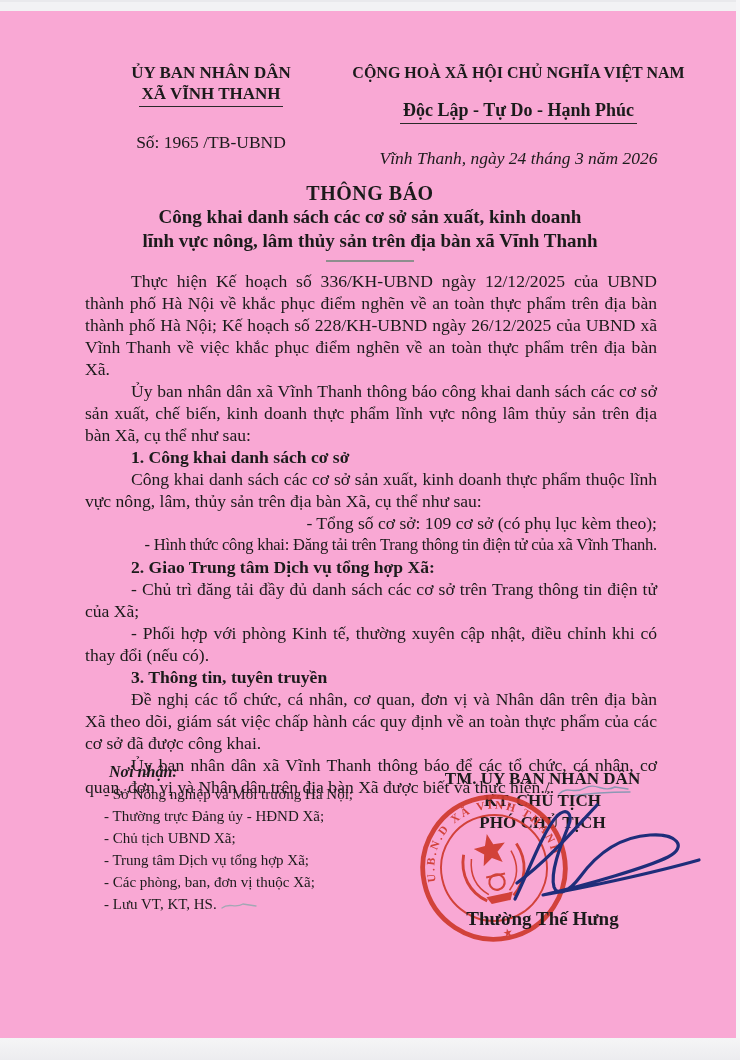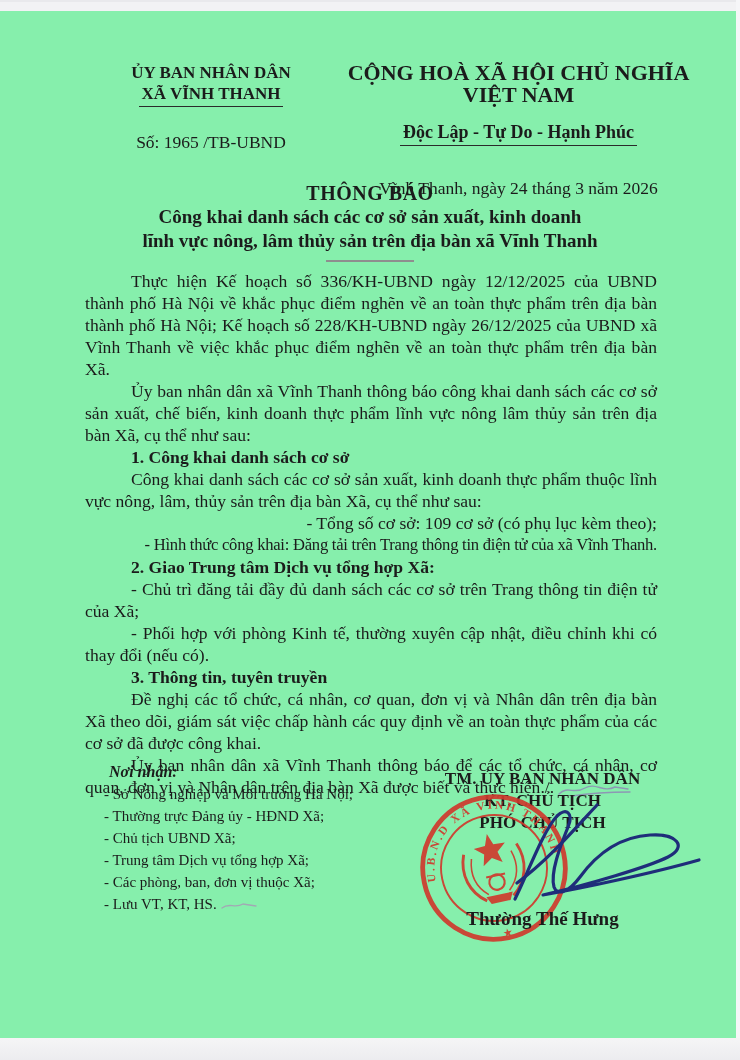--- a/index.html
+++ b/index.html
@@ -1,38 +1,38 @@
 <!DOCTYPE html>
 <html><head>
 <meta charset="utf-8">
 <style>
   html,body { margin:0; padding:0; background:#fff; }
   .page {
     position:relative; width:740px; height:1060px; overflow:hidden;
-    background:#86efac; color:#1b1b1b;
+    background:#f9a8d4; color:#1b1b1b;
     font-family:"Liberation Serif","DejaVu Serif",serif;
   }
   .top-strip { position:absolute; top:0; left:0; right:0; height:9px;
     background:#f2f2f4; border-top:2px solid #e9e9ec; }
   .bottom-strip { position:absolute; bottom:0; left:0; right:0; height:22px;
     background:linear-gradient(#f5f5f6,#ececef); }
   .right-edge { position:absolute; top:0; right:0; bottom:0; width:4px; background:#f6f6f8; }
 
   
   .header { position:absolute; top:62px; left:85px; right:50px; display:flex; }
   .h-left { width:252px; text-align:center; }
   .h-right { flex:1; text-align:center; padding-left:10px; }
   .org1 { font-weight:bold; font-size:17px; line-height:22px; }
   .org2 { font-weight:bold; font-size:17px; display:inline-block;
     border-bottom:1.5px solid #2a2a2a; padding:0 2px 2px; line-height:20px; }
   .doc-num { margin-top:25px; font-size:17.5px; }
-  .nat1 { font-weight:bold; font-size:22px; line-height:22px; }
+  .nat1 { font-weight:bold; font-size:16px; line-height:22px; }
   .nat2 { font-weight:bold; font-size:18px; display:inline-block;
     border-bottom:1.5px solid #2a2a2a; padding:0 3px 2px; margin-top:16px; line-height:21px; }
-  .date { margin-top:32px; font-size:17.5px; }
+  .date { margin-top:24px; font-style:italic; font-size:17.5px; }
 
   
   .title-block { position:absolute; top:181px; left:0; width:100%; text-align:center; }
   .doc-type { font-size:20px; font-weight:bold; letter-spacing:.5px; line-height:24px; }
   .subject { font-size:19px; font-weight:bold; line-height:24px; }
   .title-rule { width:88px; border-top:2px solid #8e8e8e; margin:7px auto 0; }
 
   
   .content { position:absolute; top:270px; left:85px; width:572px;
     font-size:17.6px; line-height:22px; }

